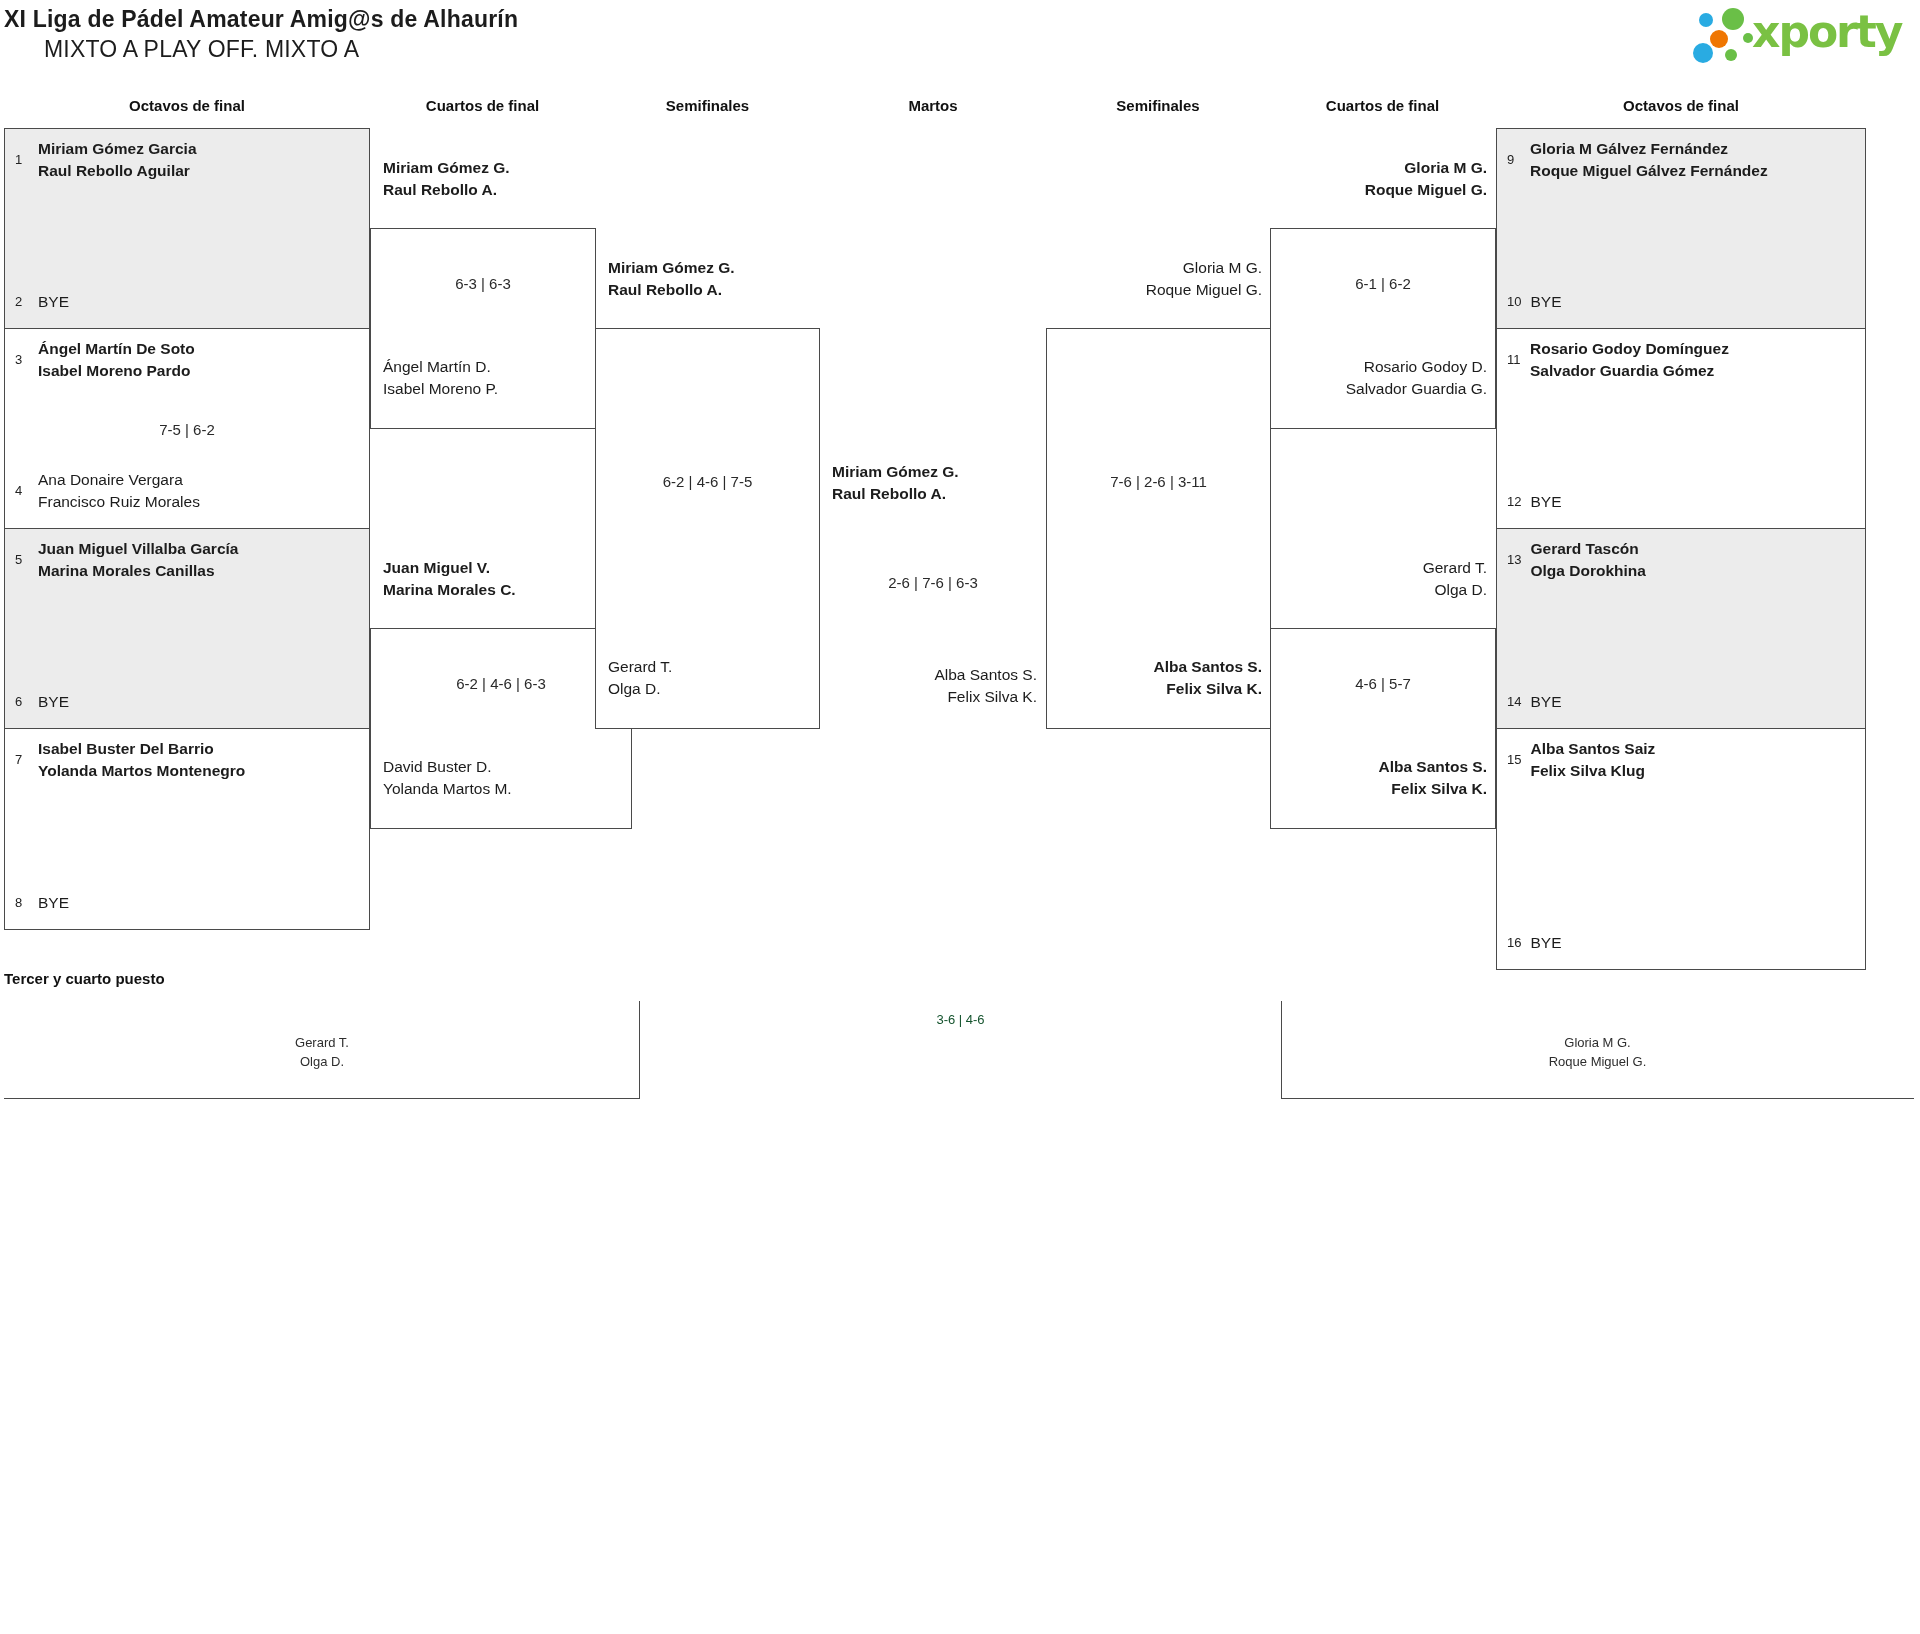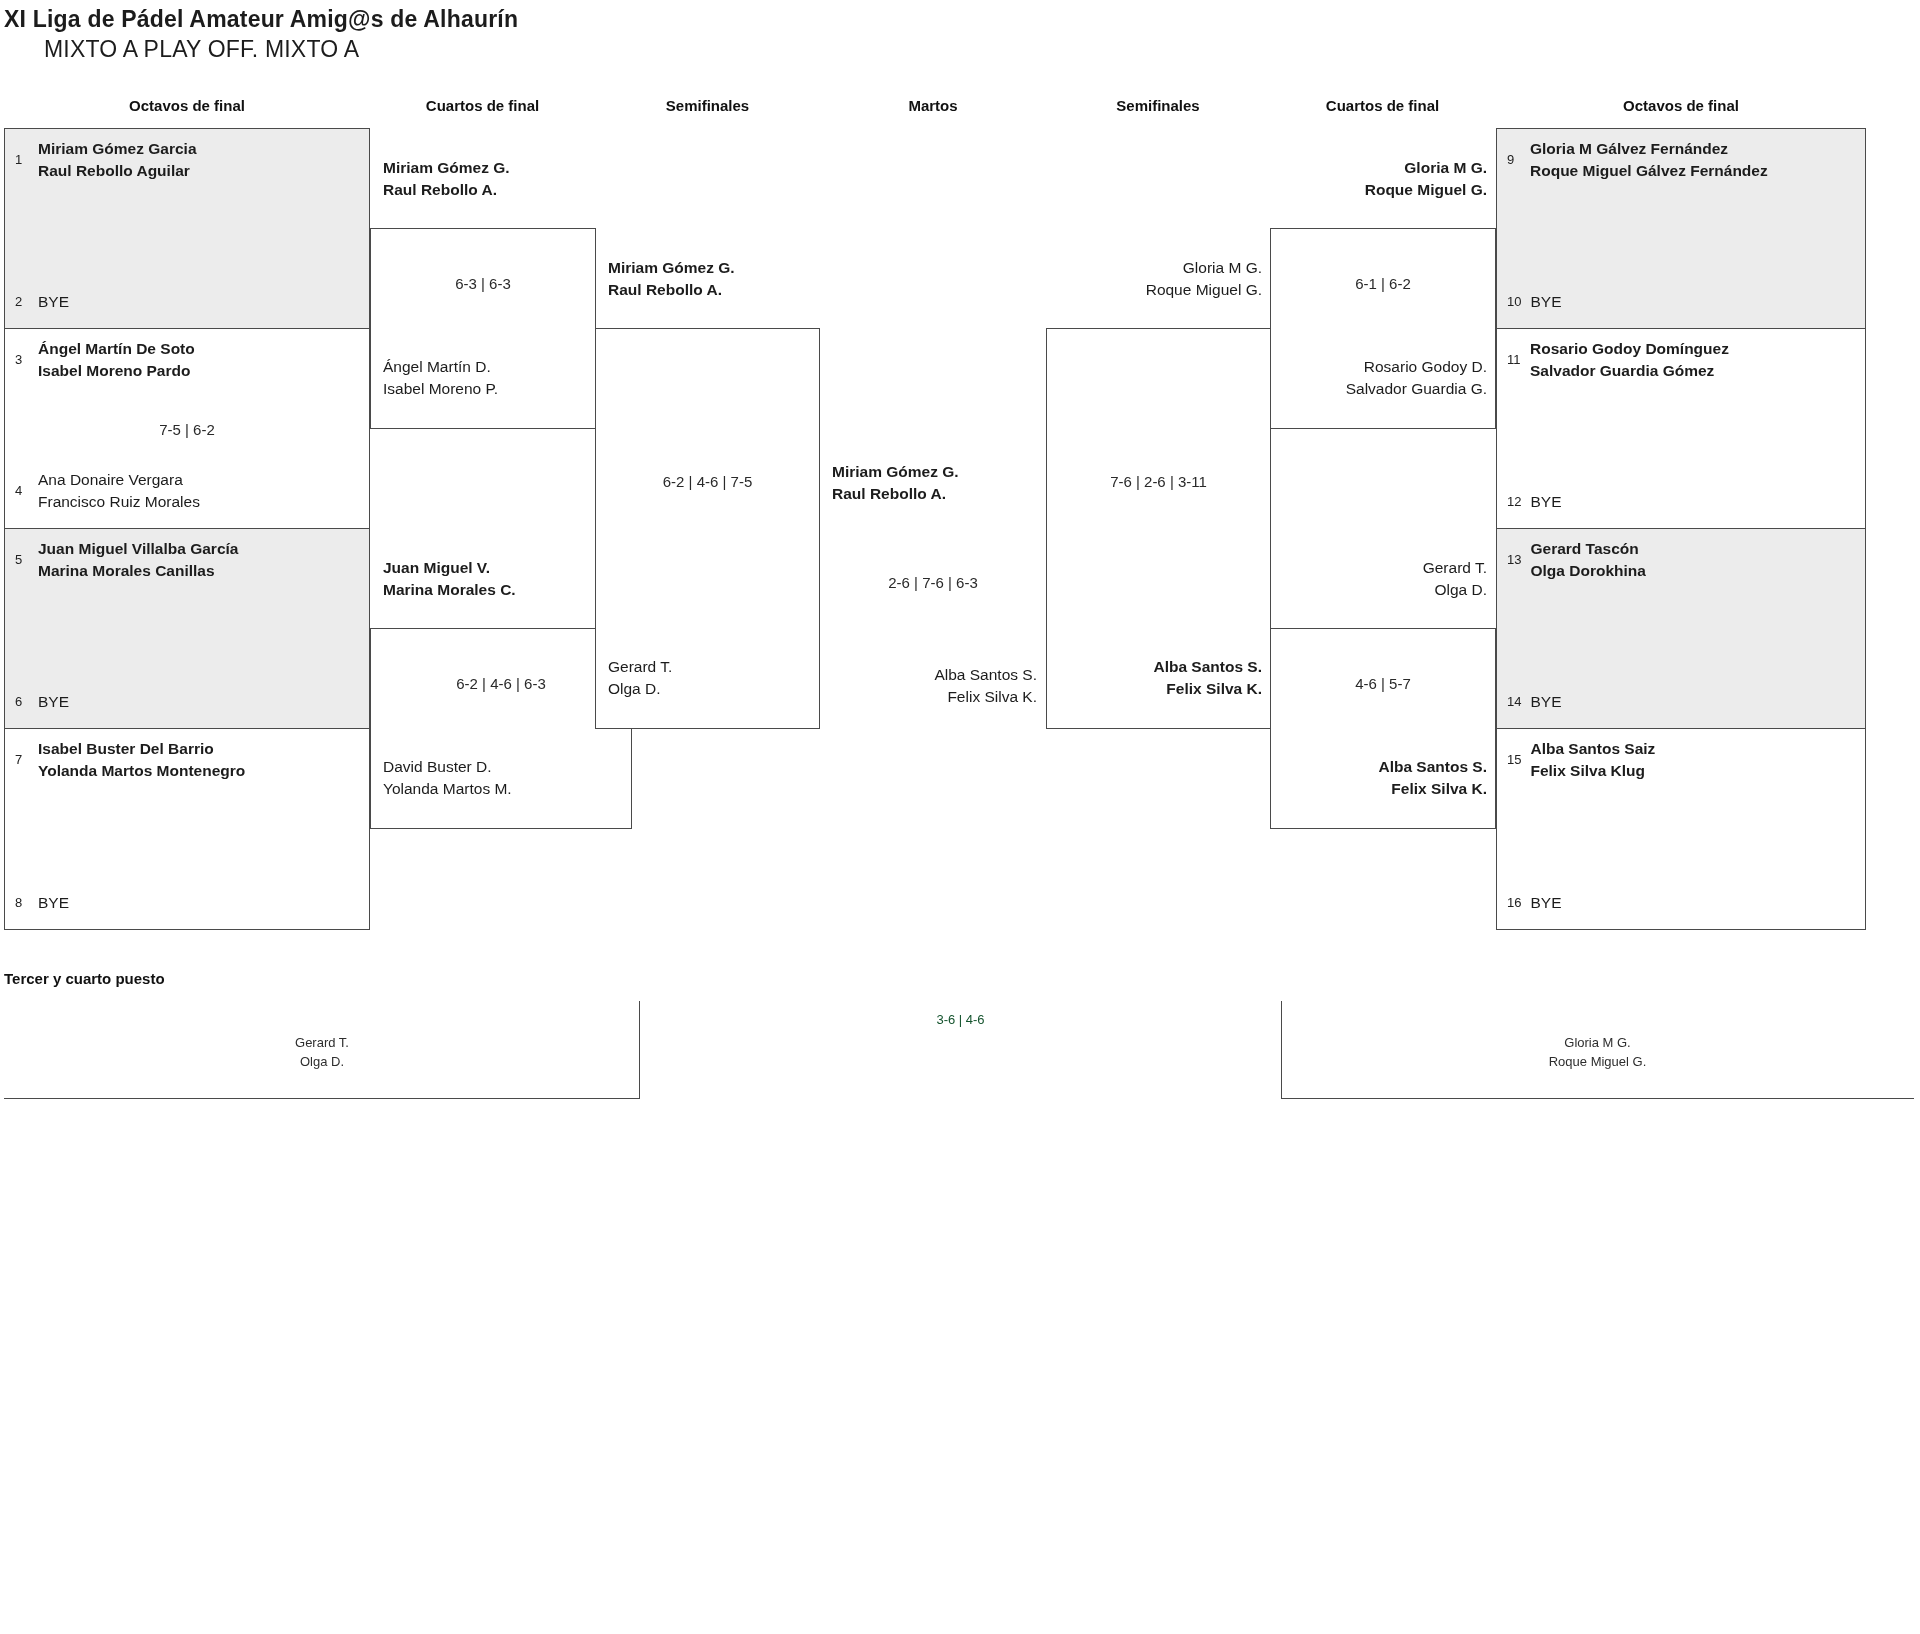--- a/index.html
+++ b/index.html
@@ -52,20 +52,29 @@
   .tp-score{position:absolute;left:640px;width:641px;top:1012px;text-align:center;font-size:13px;color:#14532d;}
 </style>
 </head>
 <body>
 
 <div class="page">
 
   <div class="title">XI Liga de Pádel Amateur Amig@s de Alhaurín</div>
   <div class="subtitle">MIXTO A PLAY OFF. MIXTO A</div>
 
+  <div class="logo">
+    <span class="dot" style="left:9px;top:9px;width:14px;height:14px;background:#29abe2"></span>
+    <span class="dot" style="left:32px;top:4px;width:22px;height:22px;background:#6abf47"></span>
+    <span class="dot" style="left:20px;top:26px;width:18px;height:18px;background:#ef7602"></span>
+    <span class="dot" style="left:53px;top:29px;width:10px;height:10px;background:#6abf47"></span>
+    <span class="dot" style="left:3px;top:39px;width:20px;height:20px;background:#29abe2"></span>
+    <span class="dot" style="left:35px;top:45px;width:12px;height:12px;background:#6abf47"></span>
+    <span class="logo-text">xporty</span>
+  </div>
 
   <div class="colhead" style="left:4px;width:366px;">Octavos de final</div>
   <div class="colhead" style="left:370px;width:225px;">Cuartos de final</div>
   <div class="colhead" style="left:595px;width:225px;">Semifinales</div>
   <div class="colhead" style="left:820px;width:226px;">Martos</div>
   <div class="colhead" style="left:1046px;width:224px;">Semifinales</div>
   <div class="colhead" style="left:1270px;width:225px;">Cuartos de final</div>
   <div class="colhead" style="left:1496px;width:370px;">Octavos de final</div>
 
   <div class="mbox r16 shade" style="left:4px;top:128px;width:366px;height:201px;">
@@ -181,21 +190,21 @@
     </div>
     <div class="score"></div>
     <div class="team tbot">
       <span class="seed">14</span>
       <span class="names">
           <span>BYE</span>
         </span>
     </div>
   </div>
 
-  <div class="mbox r16" style="left:1496px;top:728px;width:370px;height:202px;">
+  <div class="mbox r16" style="left:1496px;top:728px;width:370px;height:242px;">
     <div class="team ttop">
       <span class="seed">15</span>
       <span class="names bold">
           <span>Alba Santos Saiz</span>
           <span>Felix Silva Klug</span>
         </span>
     </div>
     <div class="score"></div>
     <div class="team tbot">
       <span class="seed">16</span>

